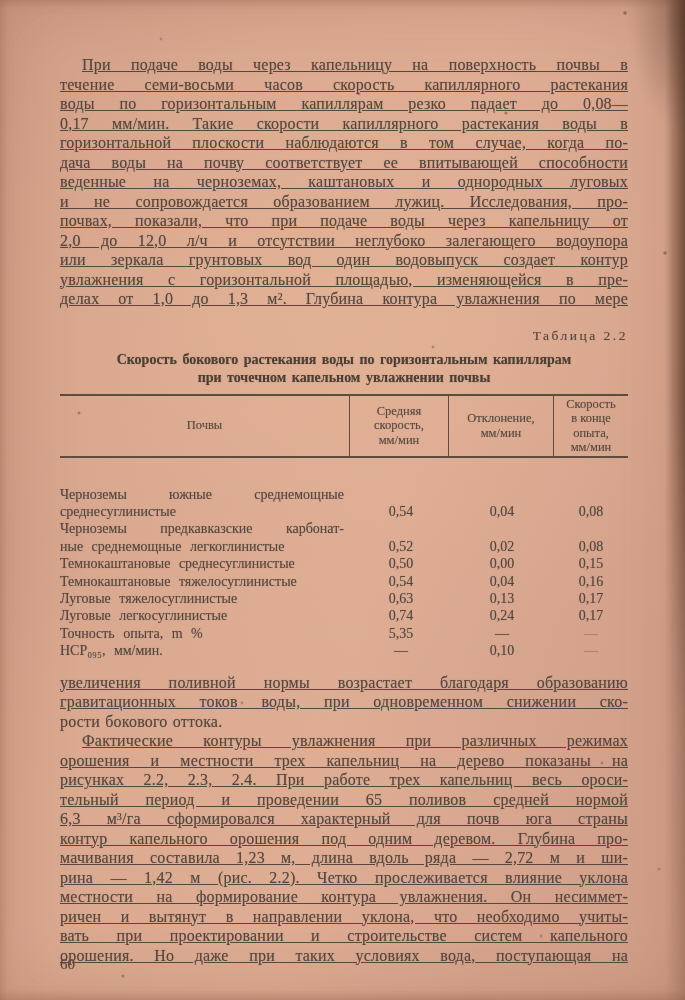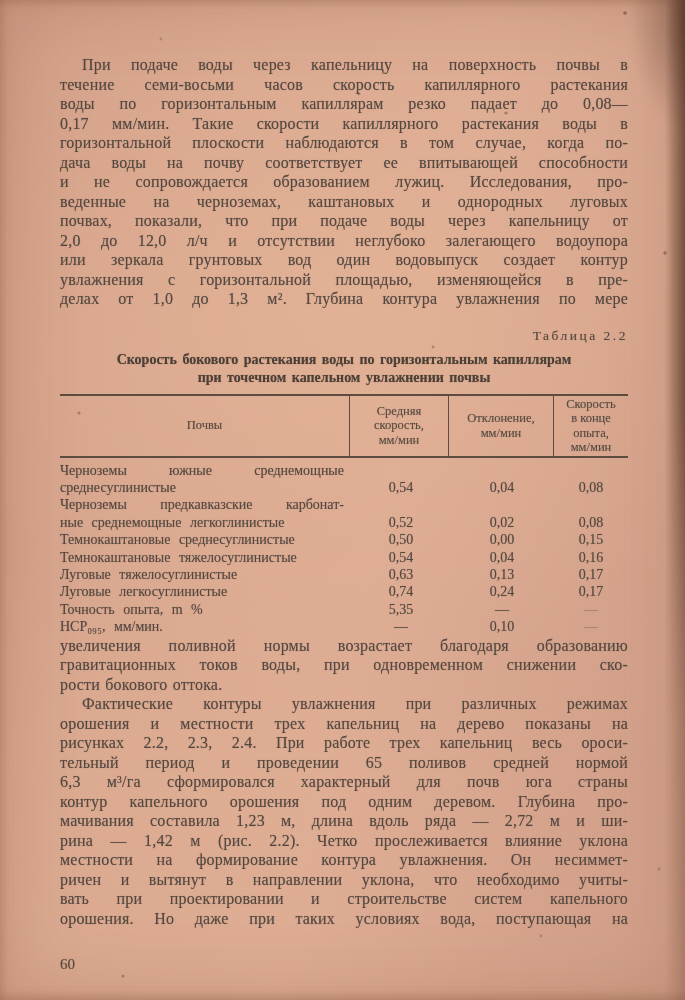--- a/index.html
+++ b/index.html
@@ -53,68 +53,68 @@
       432px 346px 0 0.4px rgba(88,58,40,0.35),
       658px 868px 0 0.5px rgba(88,58,40,0.3),
       160px 38px 0 0.4px rgba(88,58,40,0.3),
       540px 935px 0 0.4px rgba(88,58,40,0.3);
   }
 
   .content{position:relative;padding:55px 57px 0 60px;}
   .para{font-size:16px;line-height:19.5px;letter-spacing:0.2px;word-spacing:1px;
         color:#544840;text-shadow:0 0 1px rgba(84,72,64,0.45);}
   .line{text-align:justify;}
-  .line.j{text-align-last:justify;}
+  .line.j{text-align-last:justify;text-decoration:underline;}
   .line.indent{text-indent:22px;}
 
   .table-label{margin-top:19px;text-align:right;font-size:13.5px;letter-spacing:2.5px;
                color:#57493f;text-shadow:0 0 1px rgba(84,72,64,0.4);}
   .table-title{margin-top:7px;text-align:center;font-weight:bold;font-size:14px;line-height:18px;
                white-space:pre-line;word-spacing:2px;color:#4b3f36;text-shadow:0 0 1px rgba(75,63,54,0.5);}
 
   .ttable{margin-top:7px;--rule:#5d4c40;}
   .thead{
     display:flex;align-items:stretch;min-height:60px;
     border-top:2px solid var(--rule);border-bottom:2px solid var(--rule);
   }
   .th{display:flex;flex-direction:column;justify-content:center;
       text-align:center;font-size:12.5px;line-height:14.5px;white-space:pre-line;
       color:#574a40;text-shadow:0 0 1px rgba(87,74,64,0.4);}
   .th.c1{flex:1;}
   .c2{width:98px;}
   .c3{width:104px;text-align:center;}
   .c4{width:74px;}
   .th.c2,.th.c3,.th.c4{border-left:1.5px solid var(--rule);}
-  .tbody{padding-top:4px;font-size:14px;line-height:17.4px;color:#544840;
+  .tbody{padding-top:28px;font-size:14px;line-height:17.4px;color:#544840;
          text-shadow:0 0 1px rgba(84,72,64,0.45);}
   .tr{display:flex;align-items:flex-end;}
   .td.name{flex:1;padding-right:8px;word-spacing:5px;}
   .nline.j{text-align:justify;text-align-last:justify;}
   .td.c2,.td.c3,.td.c4{text-align:center;word-spacing:normal;}
   .faint{opacity:0.4;}
 
-  .bottom-para{}
+  .bottom-para{margin-top:13px;}
   .page-number{position:absolute;left:60px;bottom:27px;font-size:15px;color:#544840;
                text-shadow:0 0 1px rgba(84,72,64,0.45);}
 </style>
 </head>
 <body>
 
 <div class="page">
   <div class="content">
 
     <div class="para">
       <div class="line j indent">При подаче воды через капельницу на поверхность почвы в</div>
       <div class="line j">течение семи-восьми часов скорость капиллярного растекания</div>
       <div class="line j">воды по горизонтальным капиллярам резко падает до 0,08—</div>
       <div class="line j">0,17 мм/мин. Такие скорости капиллярного растекания воды в</div>
       <div class="line j">горизонтальной плоскости наблюдаются в том случае, когда по-</div>
       <div class="line j">дача воды на почву соответствует ее впитывающей способности</div>
+      <div class="line j">веденные на черноземах, каштановых и однородных луговых</div>
       <div class="line j">и не сопровождается образованием лужиц. Исследования, про-</div>
-      <div class="line j">веденные на черноземах, каштановых и однородных луговых</div>
       <div class="line j">почвах, показали, что при подаче воды через капельницу от</div>
       <div class="line j">2,0 до 12,0 л/ч и отсутствии неглубоко залегающего водоупора</div>
       <div class="line j">или зеркала грунтовых вод один водовыпуск создает контур</div>
       <div class="line j">увлажнения с горизонтальной площадью, изменяющейся в пре-</div>
       <div class="line j">делах от 1,0 до 1,3 м². Глубина контура увлажнения по мере</div>
     </div>
 
     <div class="table-label">Таблица 2.2</div>
     <div class="table-title">Скорость бокового растекания воды по горизонтальным капиллярам
 при точечном капельном увлажнении почвы</div>

